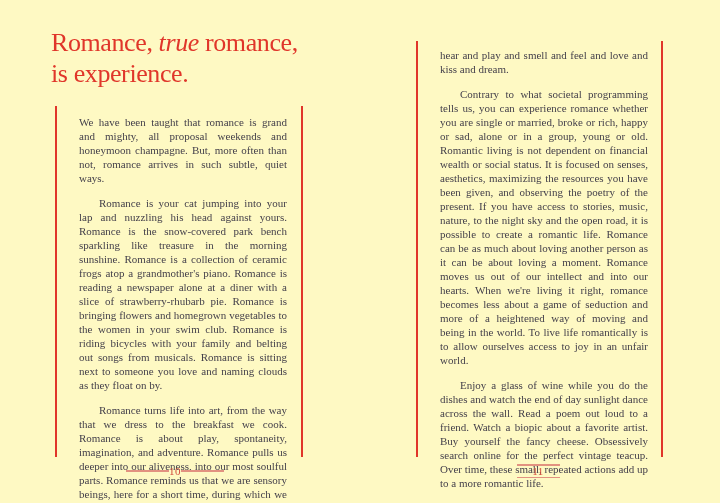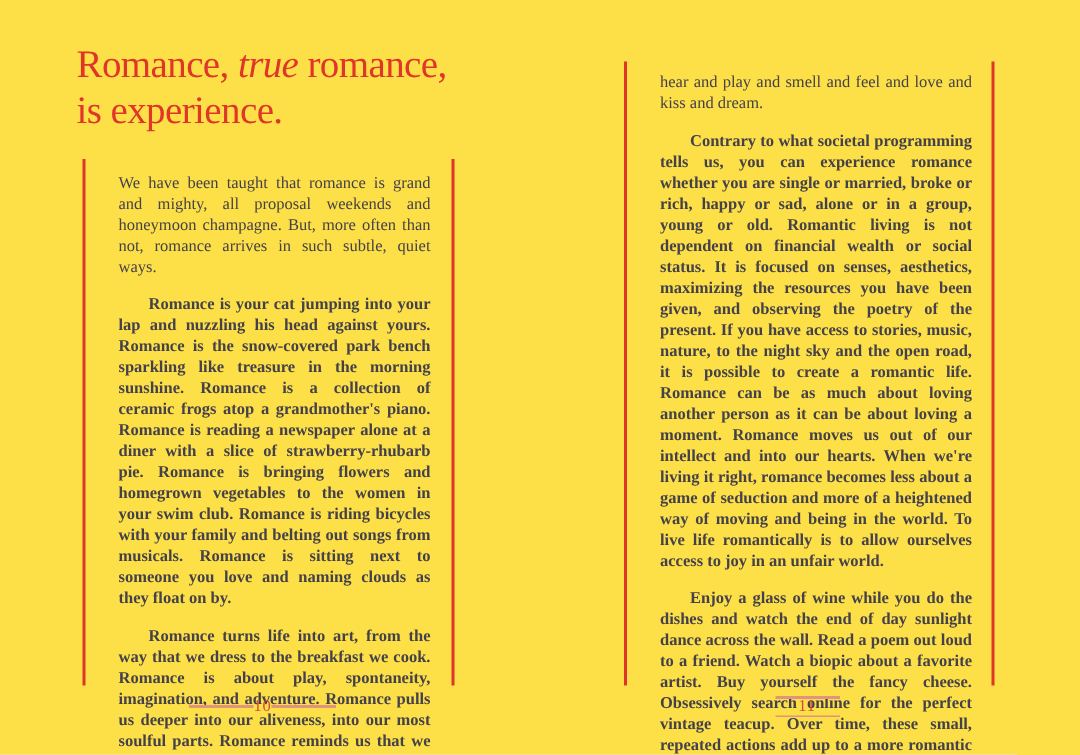--- a/index.html
+++ b/index.html
@@ -1,18 +1,18 @@
 <!DOCTYPE html>
 <html lang="en"><head>
 <meta charset="utf-8">
 <style>
   html,body { margin:0; padding:0; background:#fbd8c7; }
   .spread {
     position:relative; width:720px; height:503px;
-    background:#fde047; overflow:hidden;
+    background:#fef9c3; overflow:hidden;
     font-family:"Liberation Serif", serif;
   }
   .title {
     position:absolute; left:51px; top:27px; margin:0;
     font-size:26px; line-height:31px; font-weight:400;
     letter-spacing:-0.4px; color:#e0362a;
   }
   .title .it { font-style:italic; }
   .rule { position:absolute; width:1.5px; background:#e0362a; }
   .rule-l1 { left:55px;  top:106px; height:351px; }
@@ -20,21 +20,21 @@
   .rule-r1 { left:416px; top:41px;  height:416px; }
   .rule-r2 { left:661px; top:41px;  height:416px; }
   .col {
     position:absolute; width:230px;
     font-size:11px; line-height:14px; color:#45414b;
     text-align:justify;
   }
   .col-left  { left:68px;  top:104px; }
   .col-right { left:429px; top:37px; }
   .para { margin:11px; }
-  .para.indent { text-indent:20px;font-weight:bold; }
+  .para.indent { text-indent:20px; }
   .para.cont { text-align-last:justify; }
   .footer {
     position:absolute; top:464px; width:150px; height:14px;
     display:flex; align-items:center; justify-content:center;
   }
   .footer-left  { left:100px; }
   .footer-right { left:463px;flex-direction:column; }
   .dash { width:43px; height:1.5px; background:#e29280; }
   .pagenum { font-size:11px; line-height:11px; color:#d14b3c; letter-spacing:0.5px; }
 </style>

